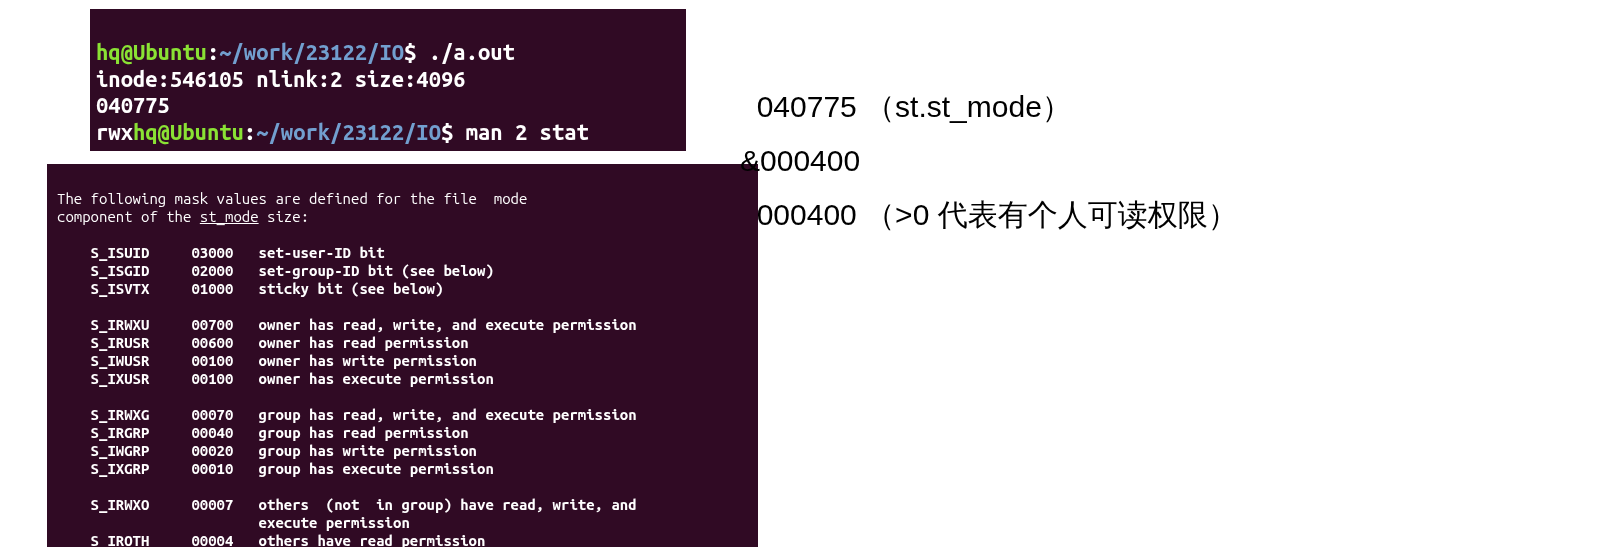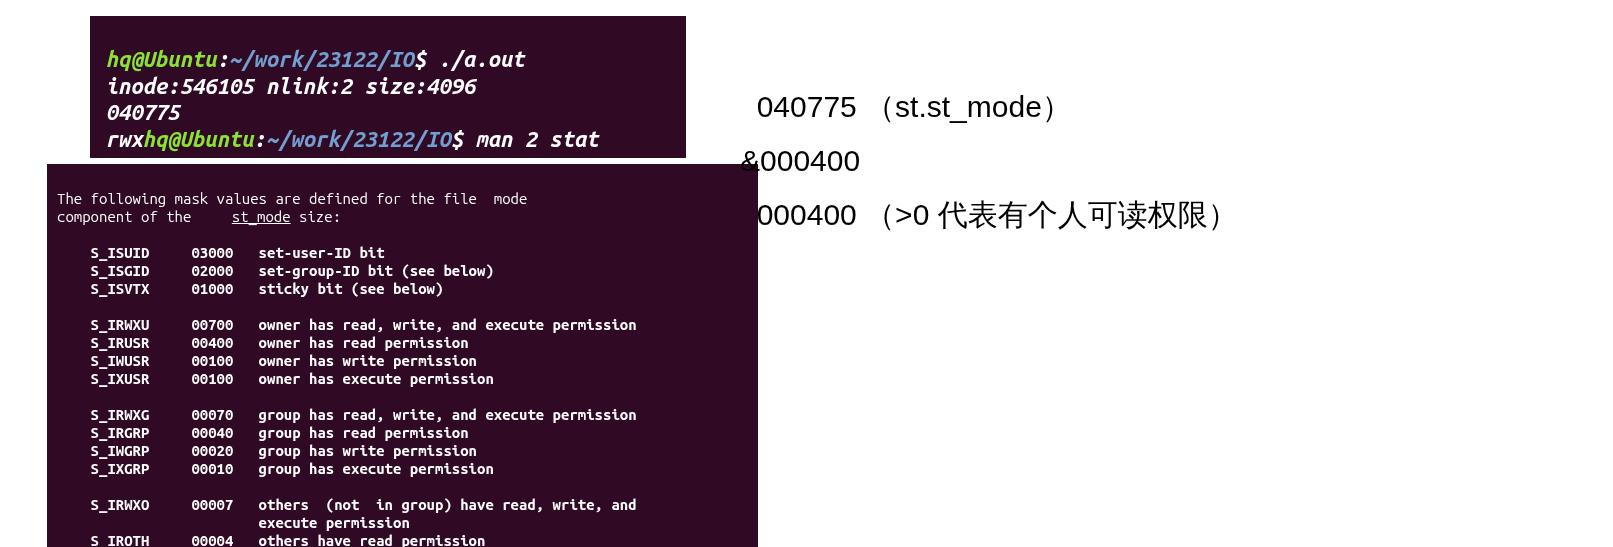--- a/index.html
+++ b/index.html
@@ -13,48 +13,47 @@
   }
   .terminal {
     background: #300a24;
     color: #ffffff;
     font-family: "Ubuntu Mono", "DejaVu Sans Mono", monospace;
     white-space: pre;
     line-height: 1.2;
   }
   .term1 {
     position: absolute;
-    top: 16px;
+    top: 9px;
     left: 90px;
     width: 596px;
-    padding: 4px 6px 6px 16px;
+    padding: 4px 6px 6px 6px;
     font-size: 22px;
     font-weight: bold;
     box-sizing: border-box;
-    font-style: italic;
   }
   .term2 {
     position: absolute;
     top: 164px;
     left: 47px;
     width: 711px;
     padding: 8px 10px 10px 10px;
     font-size: 15px;
     box-sizing: border-box;
   }
   .user { color: #8ae234; font-weight: bold; }
   .path { color: #729fcf; font-weight: bold; }
   .cmd  { color: #ffffff; }
   .out  { color: #ffffff; font-weight: bold; }
 
   .label-row {
     font-weight: bold;
     white-space: pre;
   }
-  .underline { text-decoration: underline; margin-left: 32px; }
+  .underline { text-decoration: underline; }
 
   .right-text {
     position: absolute;
     top: 80px;
     left: 740px;
     font-family: "PingFang SC","Microsoft YaHei", sans-serif;
     font-size: 30px;
     color: #000;
     line-height: 1.8;
   }
@@ -72,21 +71,21 @@
 
 <div class="terminal term2">
 <span>The following mask values are defined for the file  mode</span>
 <span><span>component of the </span><span class="underline">st_mode</span><span> size:</span></span>
 
 <span class="label-row">    S_ISUID     03000   set-user-ID bit</span>
 <span class="label-row">    S_ISGID     02000   set-group-ID bit (see below)</span>
 <span class="label-row">    S_ISVTX     01000   sticky bit (see below)</span>
 <span class="label-row"></span>
 <span class="label-row">    S_IRWXU     00700   owner has read, write, and execute permission</span>
-<span class="label-row">    S_IRUSR     00400   owner has read permission</span>
+<span class="label-row">    S_IRUSR     00600   owner has read permission</span>
 <span class="label-row">    S_IWUSR     00100   owner has write permission</span>
 <span class="label-row">    S_IXUSR     00100   owner has execute permission</span>
 <span class="label-row"></span>
 <span class="label-row">    S_IRWXG     00070   group has read, write, and execute permission</span>
 <span class="label-row">    S_IRGRP     00040   group has read permission</span>
 <span class="label-row">    S_IWGRP     00020   group has write permission</span>
 <span class="label-row">    S_IXGRP     00010   group has execute permission</span>
 <span class="label-row"></span>
 <span class="label-row">    S_IRWXO     00007   others  (not  in group) have read, write, and</span>
 <span class="label-row">                        execute permission</span>

